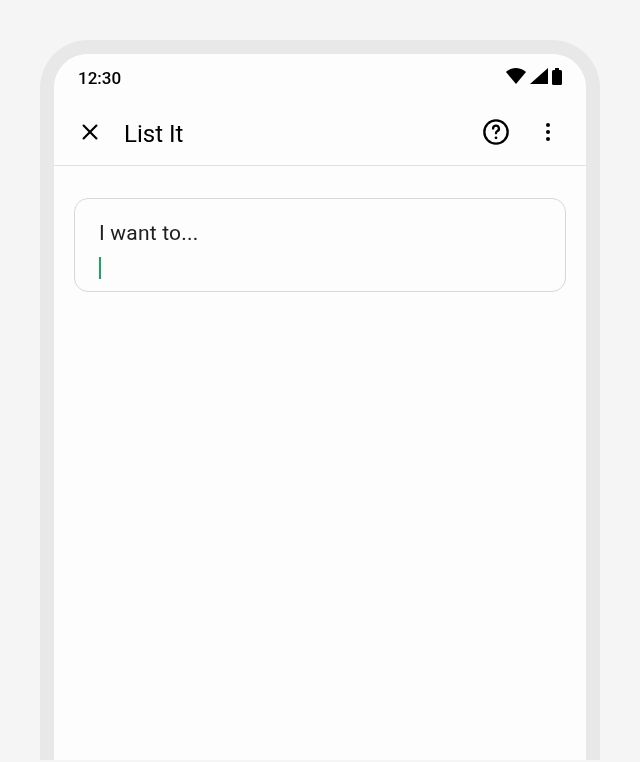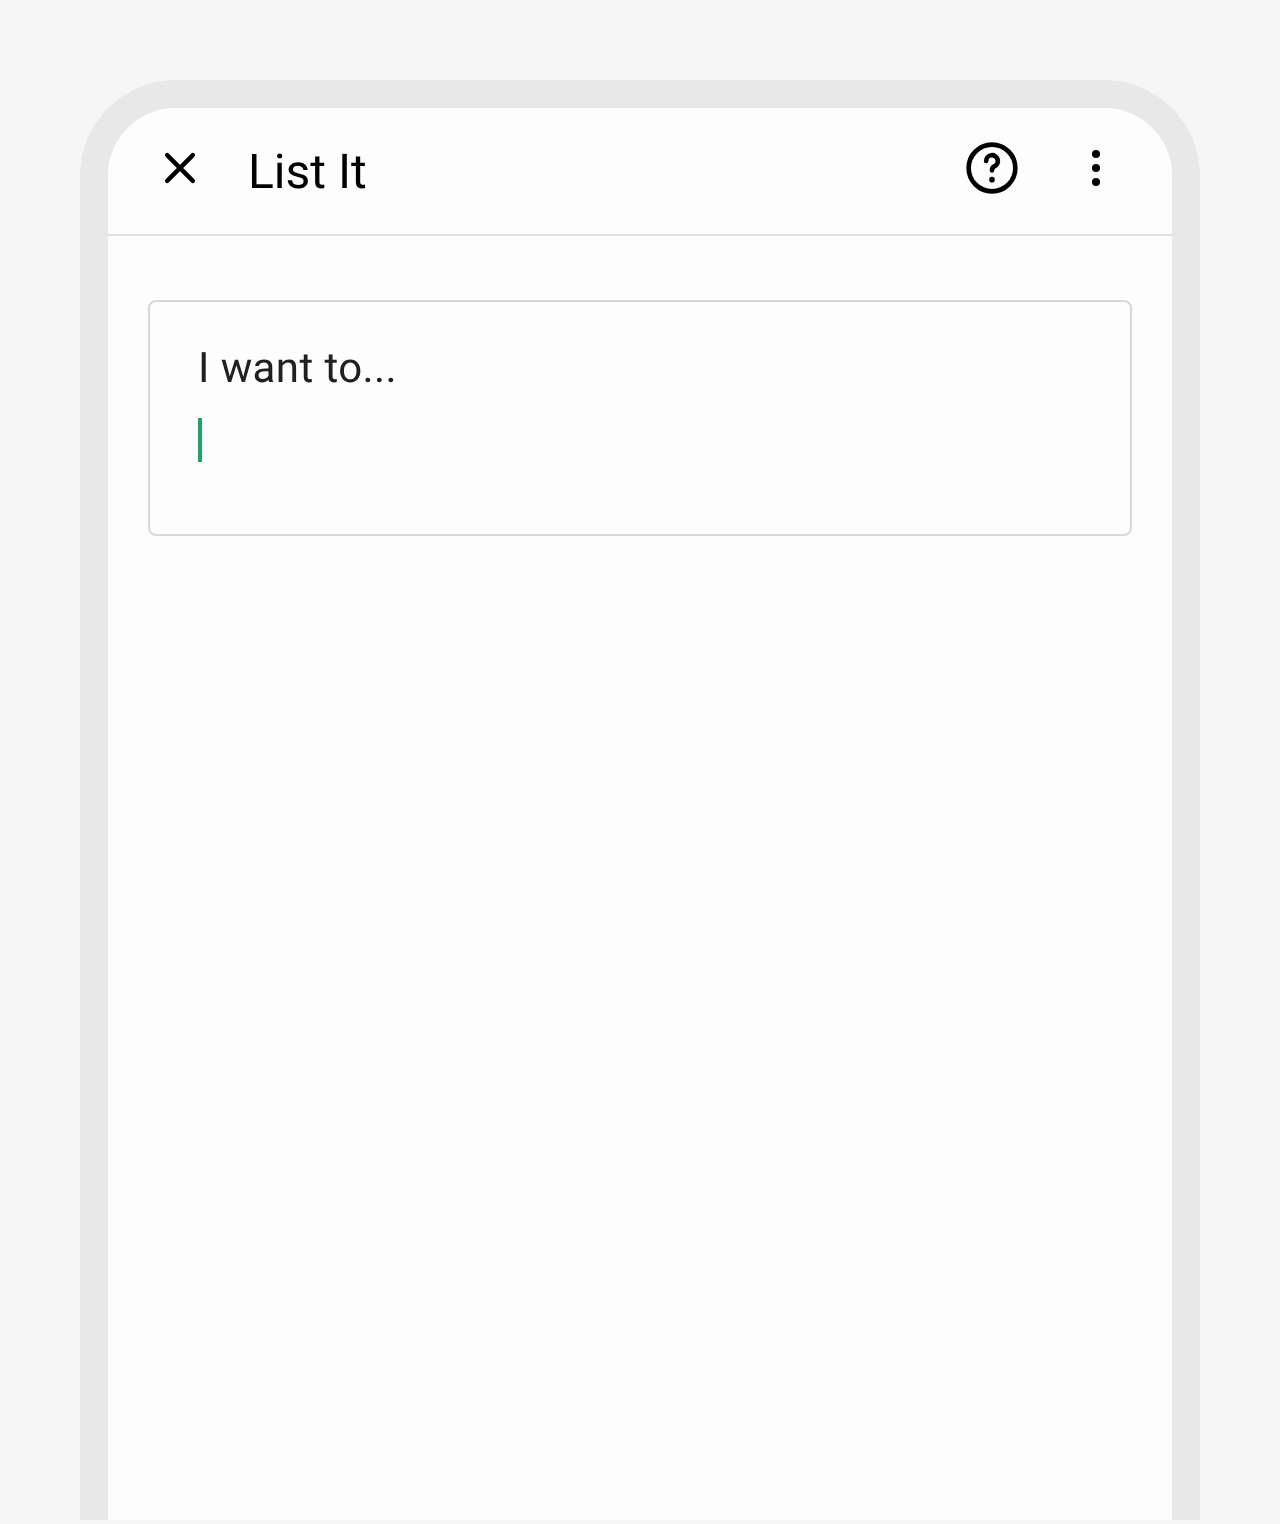--- a/index.html
+++ b/index.html
@@ -79,22 +79,22 @@
       justify-content: center;
       cursor: pointer;
       border-radius: 50%;
     }
     .content-area {
       padding: 32px 20px;
       background: #fdfdfd;
     }
     .input-card {
       border: 1px solid #d8d8d8;
-      border-radius: 4px;
-      padding: 22px 24px 36px 24px;
+      border-radius: 14px;
+      padding: 22px 24px 12px 24px;
       background: #fdfdfd;
     }
     .input-label {
       font-size: 21px;
       color: #202020;
       margin-bottom: 12px;
       font-weight: 400;
       letter-spacing: 0.2px;
     }
     .cursor {
@@ -105,20 +105,41 @@
     }
     @keyframes blink {
       50% { opacity: 0; }
     }
   </style>
 </head>
 <body>
 
 <div class="device-frame">
 
+  <div class="status-bar">
+    <div class="status-time">12:30</div>
+    <div class="status-icons">
+      <span>
+        <svg width="20" height="16" viewBox="0 0 20 16">
+            <path d="M10 0 C4 0 0 4 0 4 L10 16 L20 4 C20 4 16 0 10 0 Z" fill="#000"></path>
+          </svg>
+      </span>
+      <span>
+        <svg width="18" height="16" viewBox="0 0 18 16">
+            <path d="M0 16 L18 16 L18 0 Z" fill="#000"></path>
+          </svg>
+      </span>
+      <span>
+        <svg width="10" height="17" viewBox="0 0 10 17">
+            <rect x="3" y="0" width="4" height="2" fill="#000"></rect>
+            <rect x="0" y="2" width="10" height="15" rx="1.5" fill="#000"></rect>
+          </svg>
+      </span>
+    </div>
+  </div>
 
   <div class="app-bar">
     <div class="close-btn">
       <span>
         <svg width="22" height="22" viewBox="0 0 24 24">
             <path d="M5 5 L19 19 M19 5 L5 19" stroke="#000" stroke-width="2.4" stroke-linecap="round"></path>
           </svg>
       </span>
     </div>
     <div class="app-title">List It</div>

